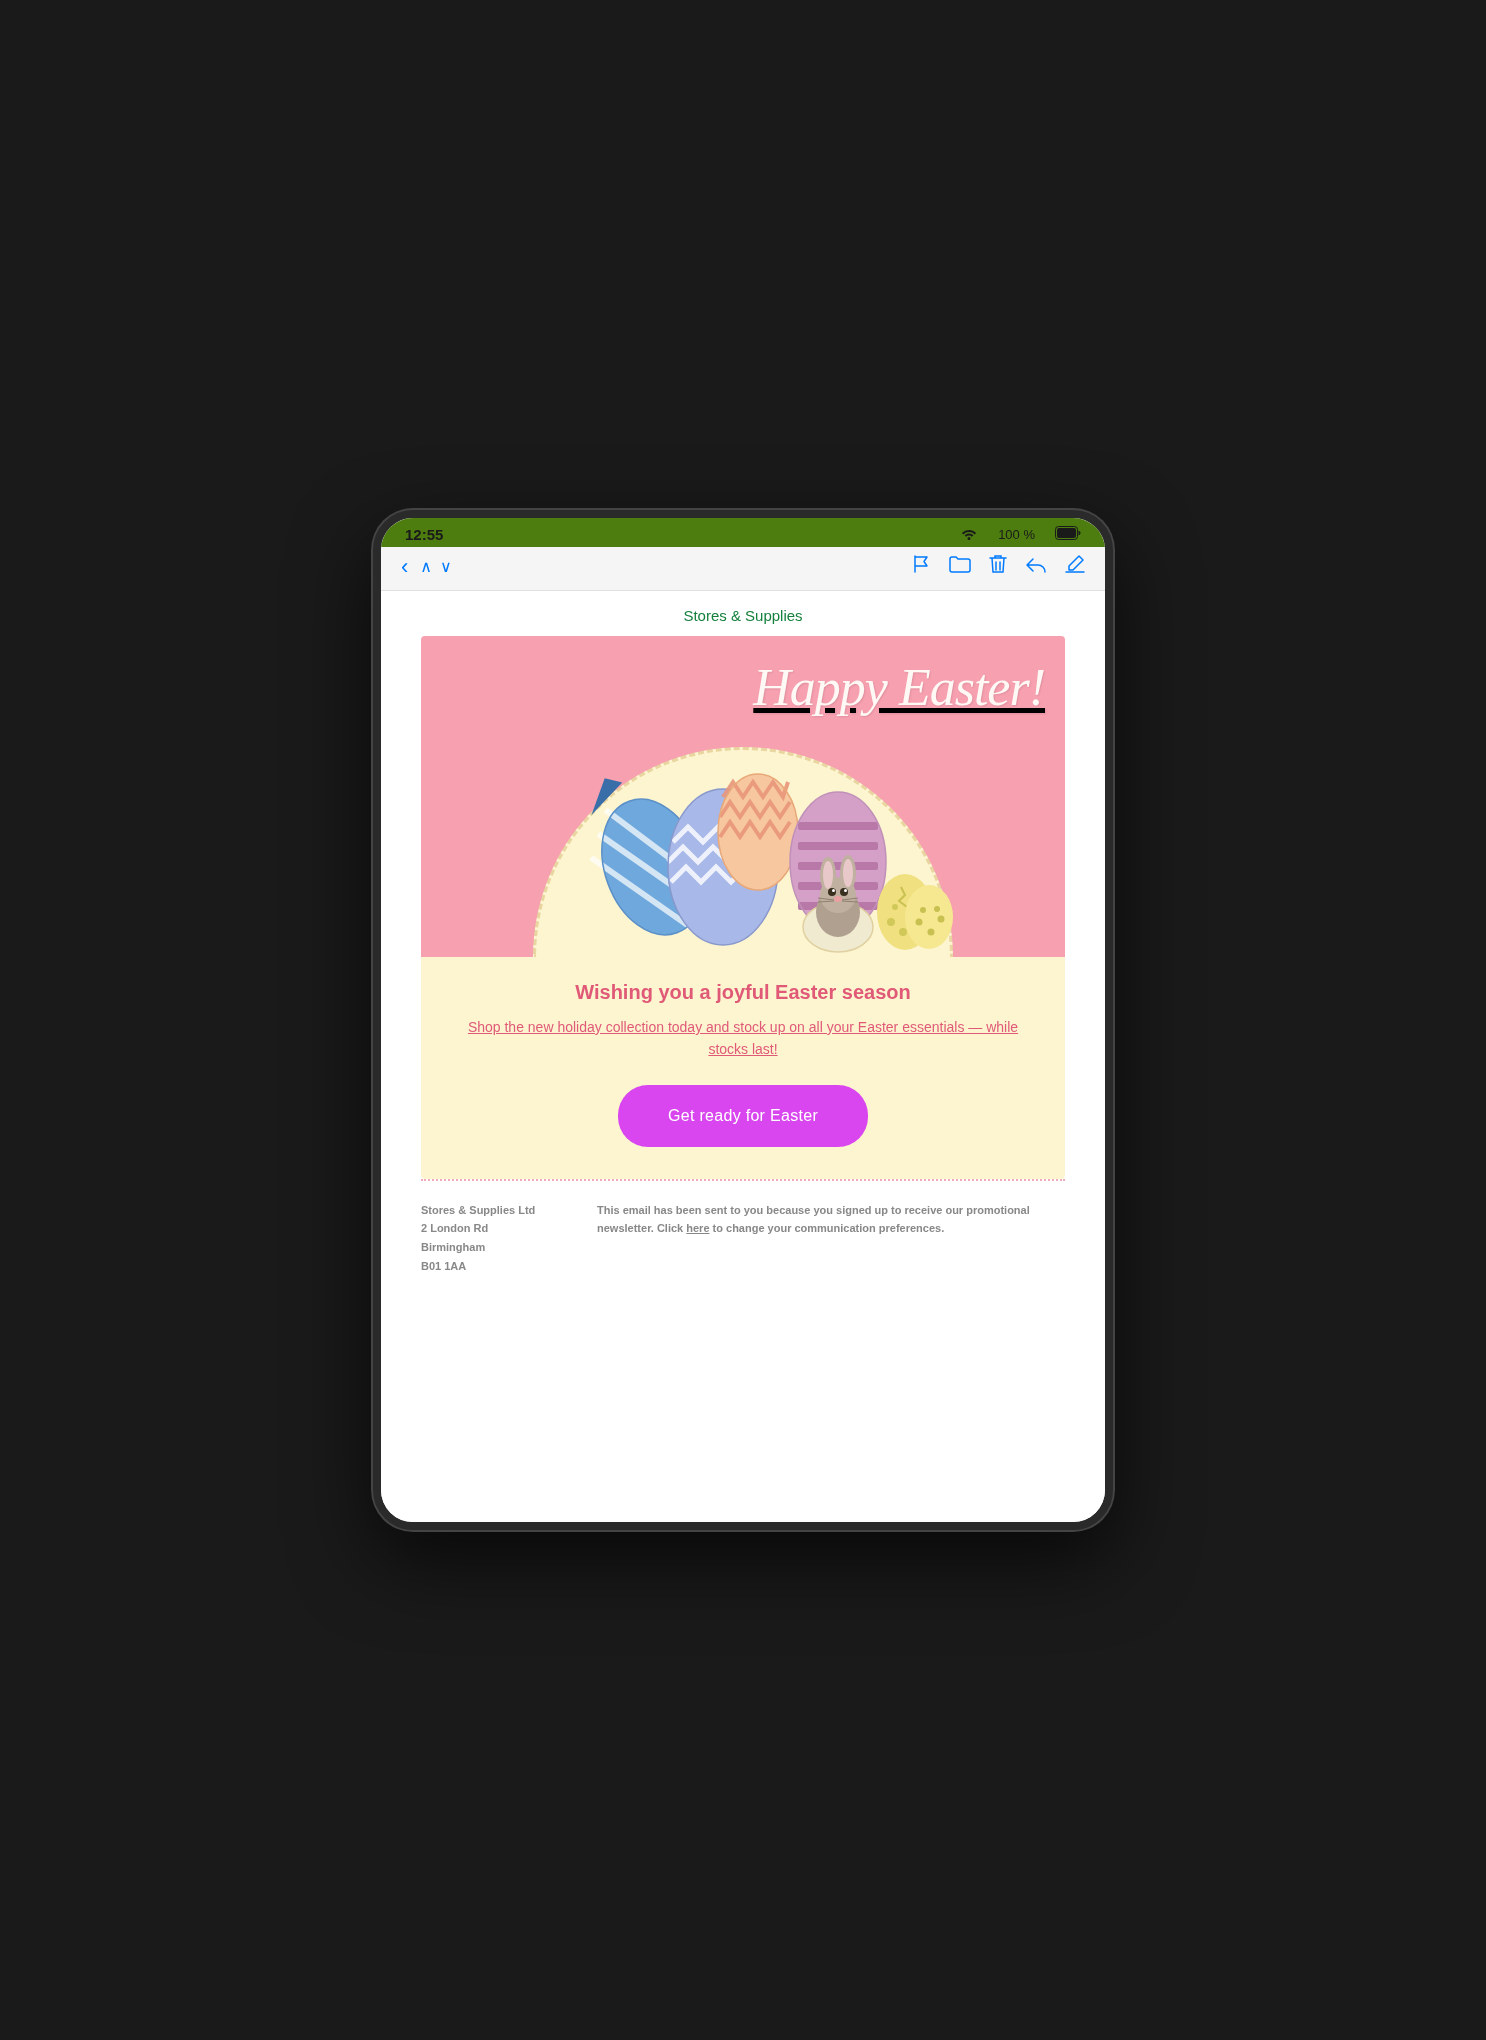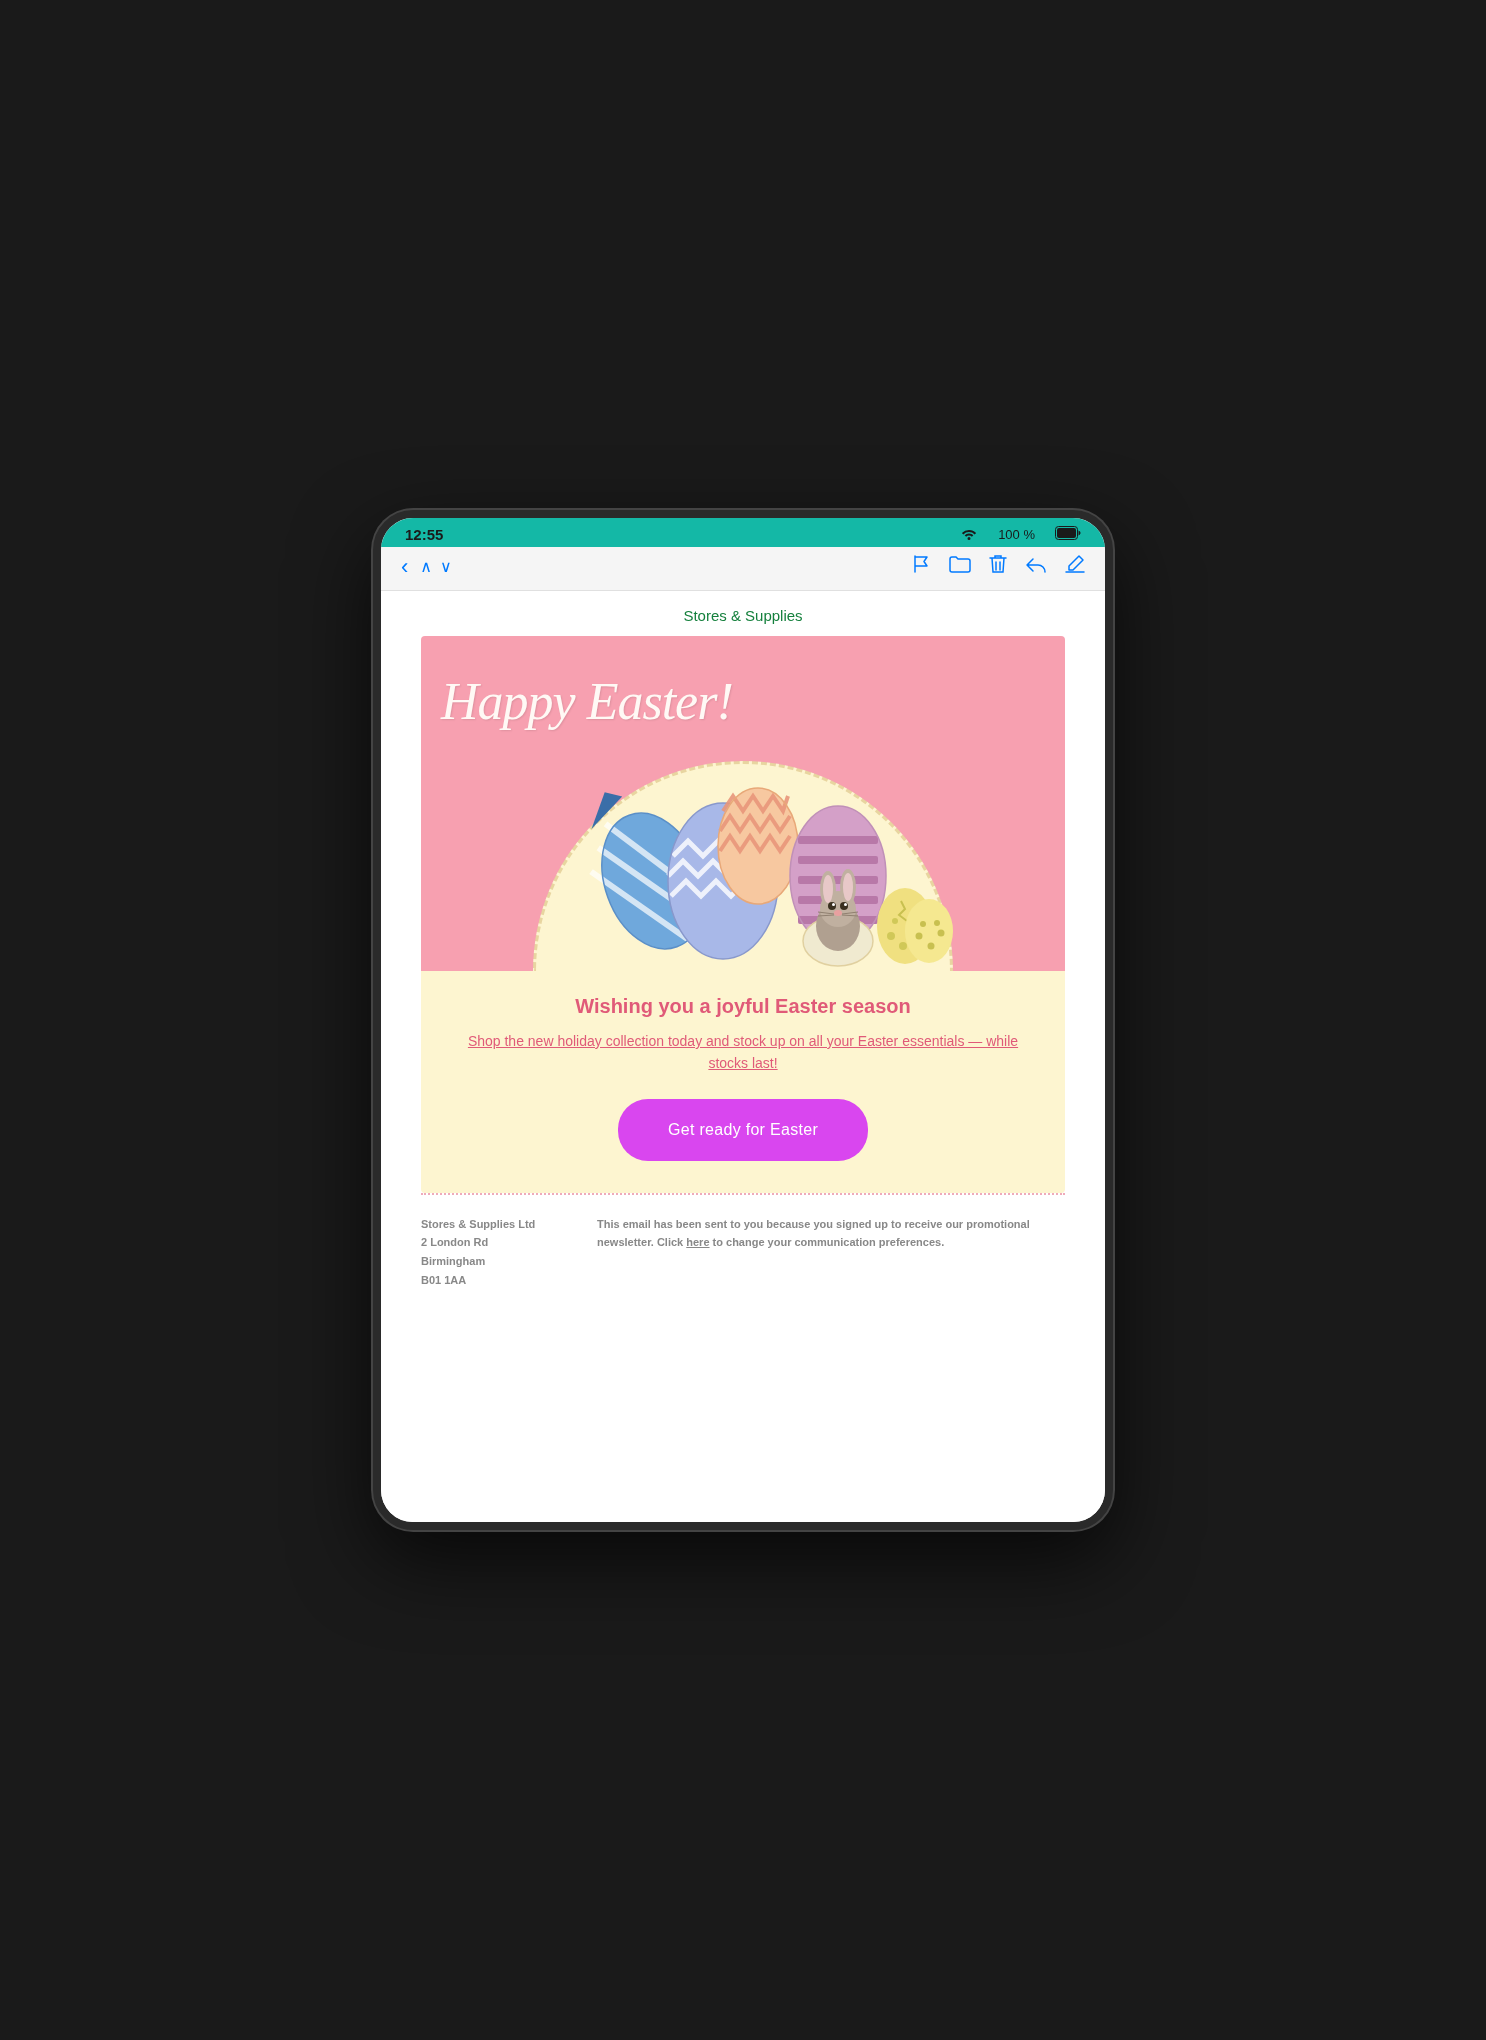--- a/index.html
+++ b/index.html
@@ -21,21 +21,21 @@
       border: 8px solid #2a2a2a;
       box-shadow: 0 0 0 2px #444, 0 30px 80px rgba(0,0,0,0.7);
       overflow: hidden;
       position: relative;
       display: flex;
       flex-direction: column;
     }
 
     
     .status-bar {
-      background: #14b8a6;
+      background: #4d7c0f;
       display: flex;
       justify-content: space-between;
       align-items: center;
       padding: 8px 24px 4px;
       flex-shrink: 0;
     }
 
     .status-time {
       font-size: 15px;
       font-weight: 600;
@@ -119,23 +119,24 @@
 
     
     .email-card {
       border-radius: 4px;
       overflow: hidden;
     }
 
     
     .email-header {
       background: #f7a0b0;
-      padding: 36px 20px 0;
-      text-align: left;
+      padding: 22px 20px 0;
+      text-align: right;
       position: relative;
+      text-decoration: underline;
     }
 
     .happy-easter-title {
       font-size: 52px;
       color: #fff9f5;
       font-family: Georgia, 'Times New Roman', cursive, serif;
       font-style: italic;
       font-weight: 400;
       text-shadow: 1px 1px 2px rgba(0,0,0,0.1);
       margin-bottom: 20px;

